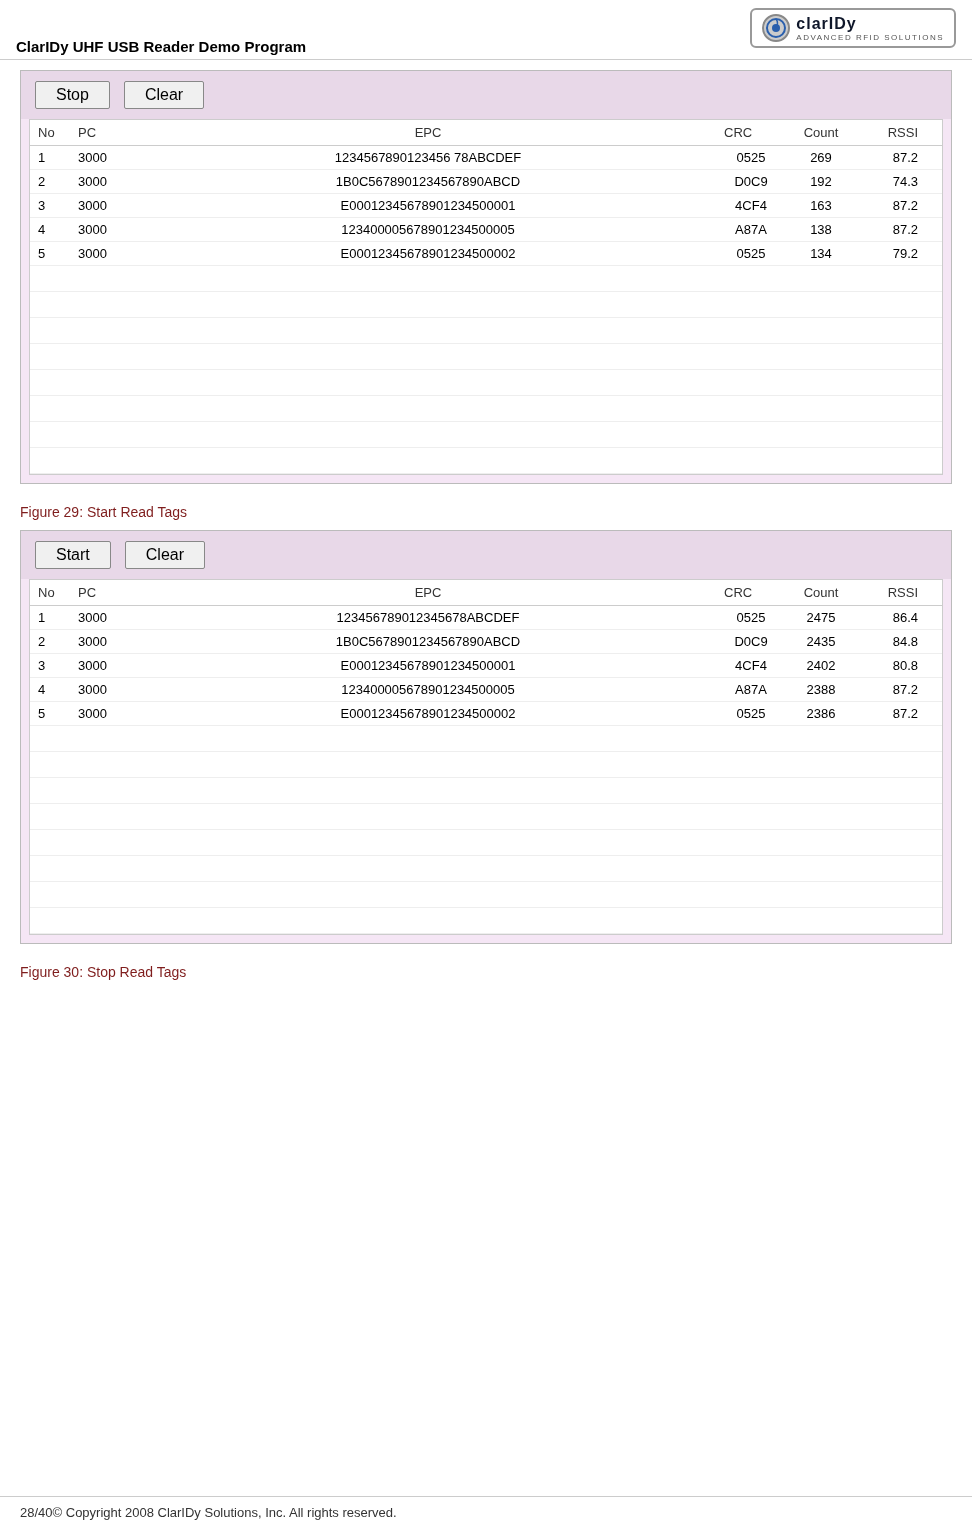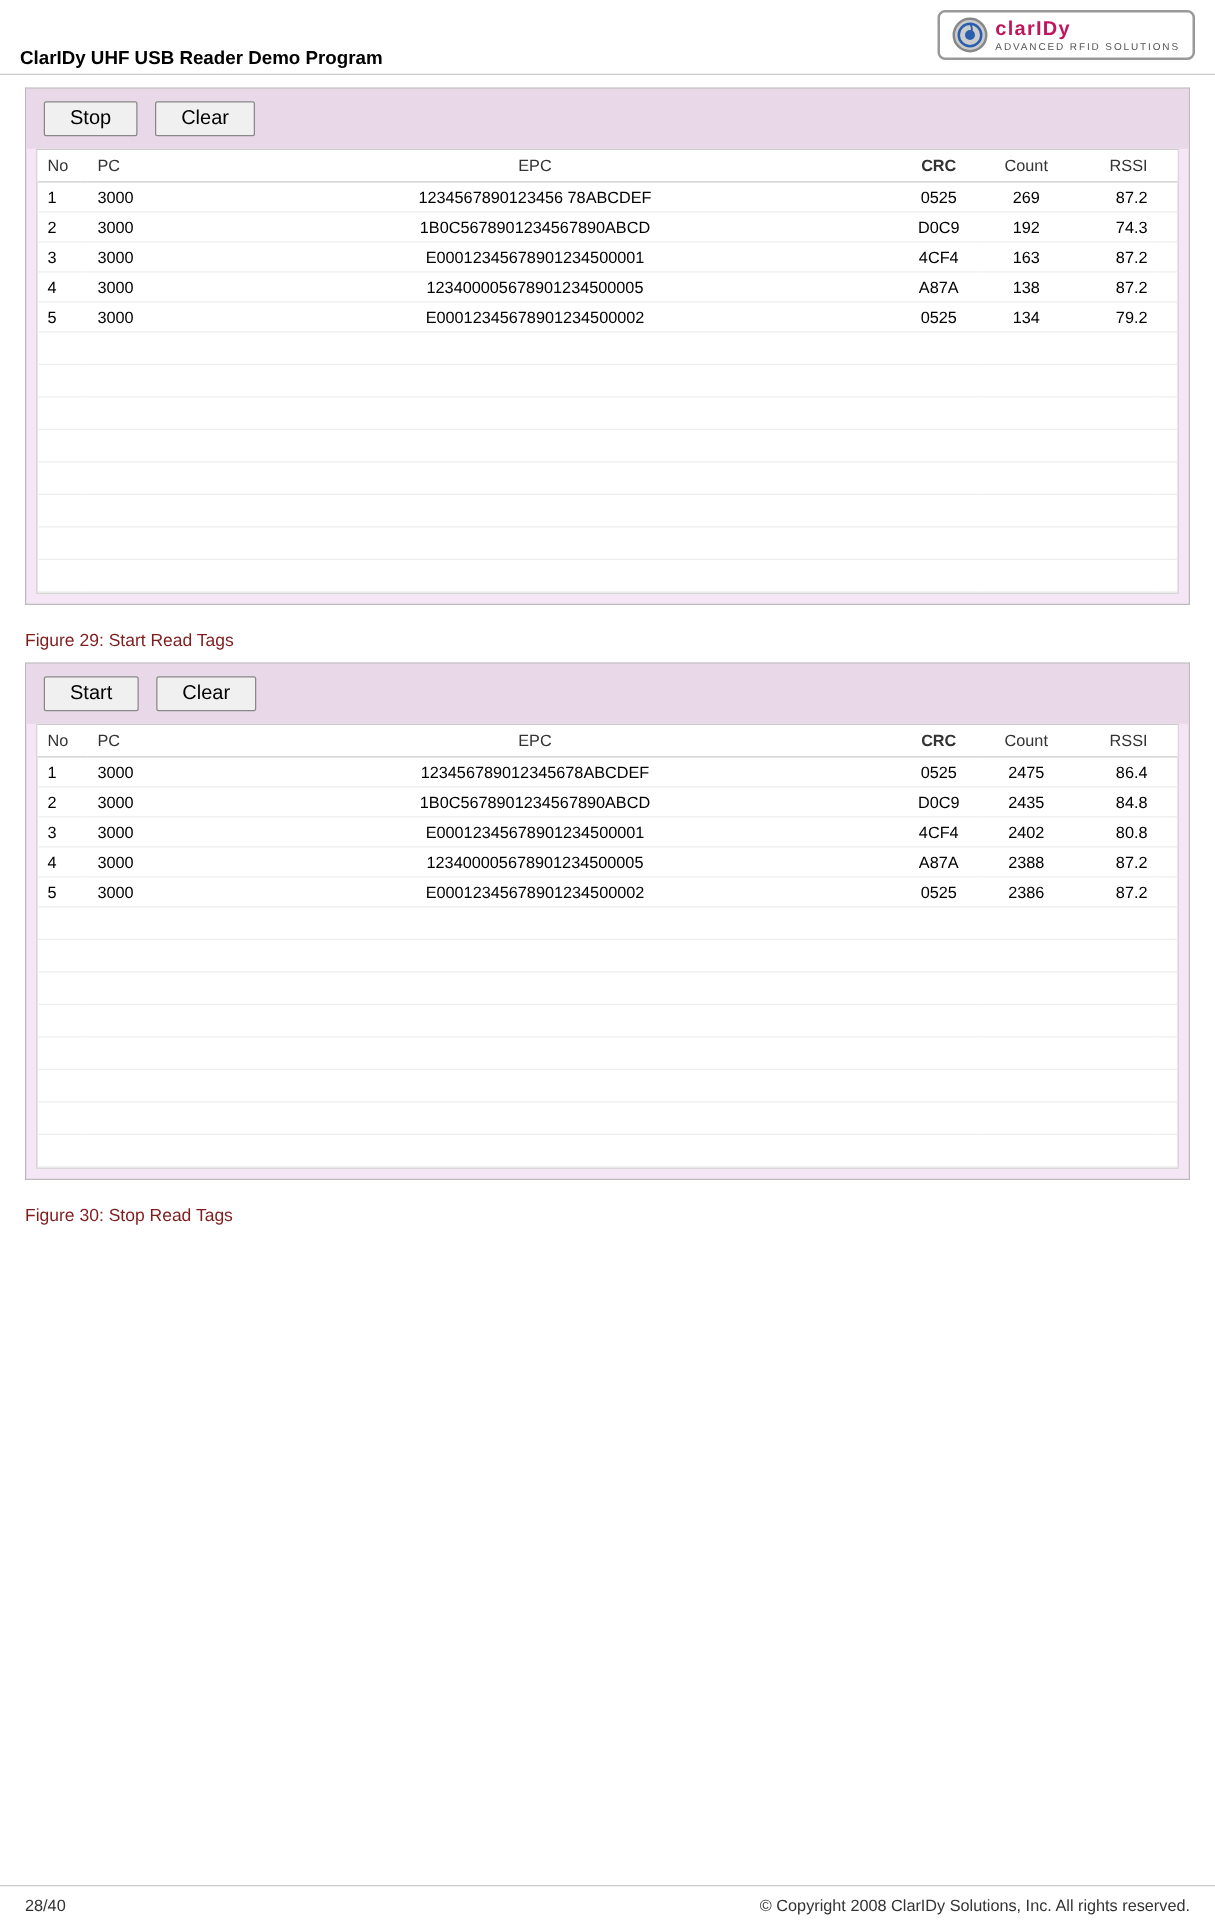--- a/index.html
+++ b/index.html
@@ -50,21 +50,21 @@
       font-size: 10px;
       color: #444;
     }
     .logo-text {
       display: flex;
       flex-direction: column;
     }
     .logo-claridy {
       font-weight: bold;
       font-size: 16px;
-      color: #be185d;
+      color: #0f172a;
       letter-spacing: 1px;
     }
     .logo-sub {
       font-size: 8px;
       color: #555;
       letter-spacing: 1.5px;
       text-transform: uppercase;
     }
 
     
@@ -121,21 +121,21 @@
       padding: 4px 8px;
       border-bottom: 1px solid #eee;
     }
     .col-no { width: 40px; }
     .col-pc { width: 70px; }
     .col-epc { text-align: center; }
     .col-crc { width: 70px; text-align: center; }
     .col-count { width: 70px; text-align: center; }
     .col-rssi { width: 70px; text-align: right; }
     th.col-epc { text-align: center; }
-    th.col-crc { text-align: center; font-weight: bold; }
+    th.col-crc { text-align: left; }
     th.col-count { text-align: center; }
     th.col-rssi { text-align: right; }
 
     
     .empty-rows td {
       padding: 4px 8px;
       height: 26px;
     }
 
     
@@ -149,26 +149,25 @@
     
     .description {
       padding: 8px 30px 16px 30px;
       font-size: 14px;
       color: #111;
     }
 
     
     .footer {
       position: absolute;
-      bottom: 4px;
+      bottom: 16px;
       left: 0;
       right: 0;
       padding: 0 20px;
       display: flex;
-      justify-content: space-between;
       align-items: center;
       border-top: 1px solid #ccc;
       padding-top: 8px;
       font-size: 13px;
       color: #333;
     }
   </style>
 </head>
 <body>
 

